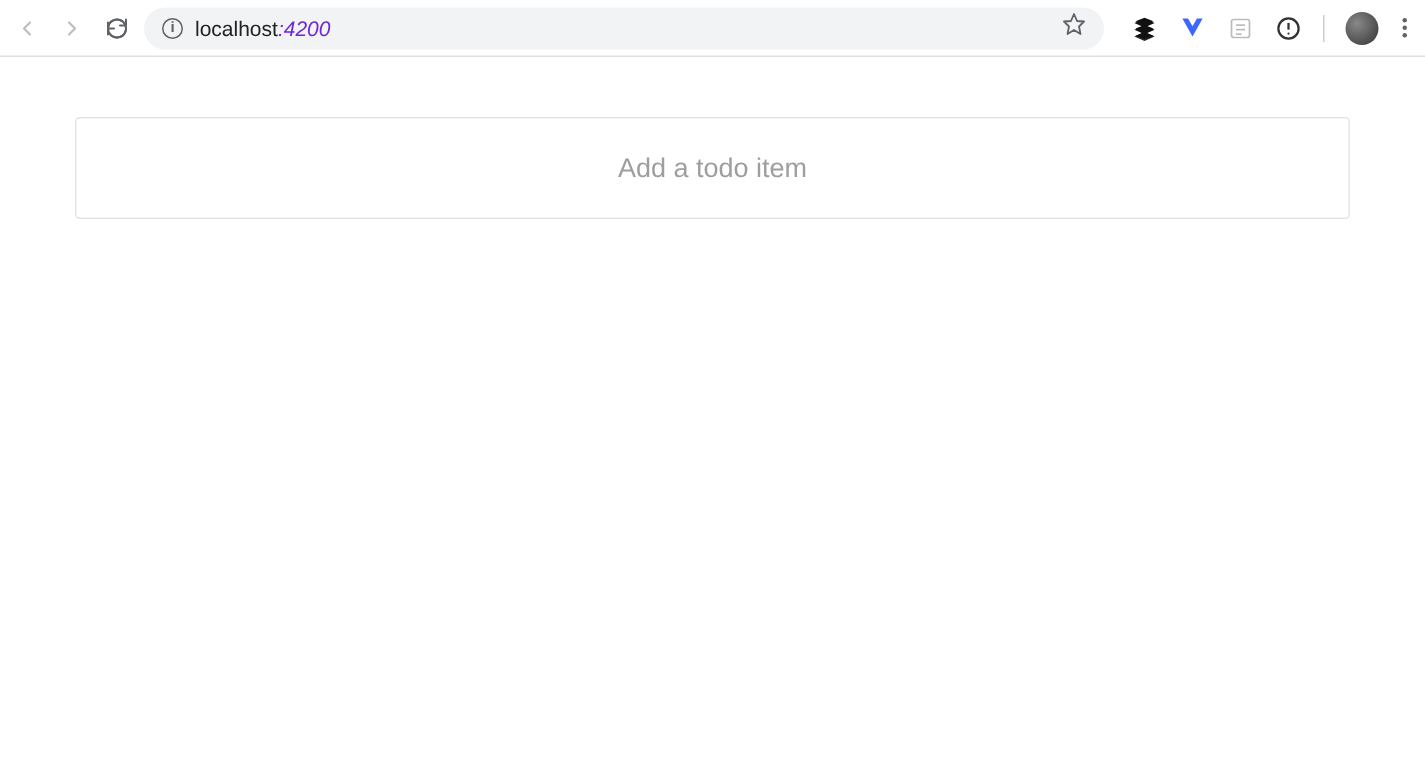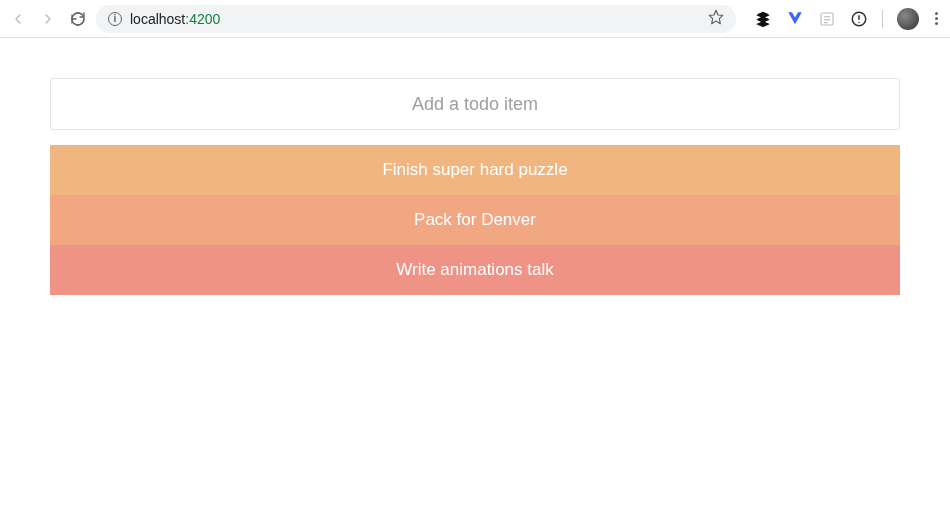--- a/index.html
+++ b/index.html
@@ -41,21 +41,21 @@
     }
     .info-icon {
       width: 14px; height: 14px;
       border: 1.4px solid #5f6368;
       border-radius: 50%;
       display: flex; align-items: center; justify-content: center;
       font-size: 10px; color: #5f6368; font-weight: bold;
       line-height: 1;
     }
     .url-text { font-size: 14px; color: #202124; }
-    .url-text .port { color: #15803d; }
+    .url-text .port { color: #6d28d9; font-style: italic; }
     .address-bar .spacer { flex: 1; }
     .star-icon { color: #5f6368; }
     .star-icon svg { width: 16px; height: 16px; }
     .right-icons { display: flex; align-items: center; gap: 14px; margin-left: auto; }
     .ext-icon { width: 18px; height: 18px; display:flex; align-items:center; justify-content:center; }
     .ext-icon svg { width: 18px; height: 18px; }
     .divider { width: 1px; height: 18px; background: #ccc; }
     .avatar {
       width: 22px; height: 22px; border-radius: 50%;
       background: radial-gradient(circle at 35% 35%, #888, #333);
@@ -69,28 +69,28 @@
     }
     .page-title {
       font-size: 36px;
       font-weight: 800;
       letter-spacing: 0.5px;
       margin-bottom: 28px;
       color: #111;
     }
     .todo-input {
       width: 100%;
-      height: 52px;
+      height: 68px;
       border: 1px solid #e5e5e5;
       border-radius: 3px;
       font-size: 18px;
       text-align: center;
       outline: none;
       color: #333;
-      margin-bottom: 15px;
+      margin-bottom: 28px;
     }
     .todo-input::placeholder { color: #9e9e9e; }
     .todo-list { width: 100%; }
     .todo-item {
       height: 50px;
       display: flex;
       align-items: center;
       justify-content: center;
       color: #fff;
       font-size: 17px;
@@ -179,24 +179,13 @@
     <div class="menu-dots">
       <span></span>
         <span></span>
         <span></span>
     </div>
   </div>
 </div>
 
 <div class="page">
   <input type="text" class="todo-input" placeholder="Add a todo item" style="">
-  <div class="todo-list">
-    <div class="todo-item c0">
-      <span>Finish super hard puzzle</span>
-    </div>
-    <div class="todo-item c1">
-      <span>Pack for Denver</span>
-    </div>
-    <div class="todo-item c2">
-      <span>Write animations talk</span>
-    </div>
-  </div>
 </div>
 
 </body></html>

